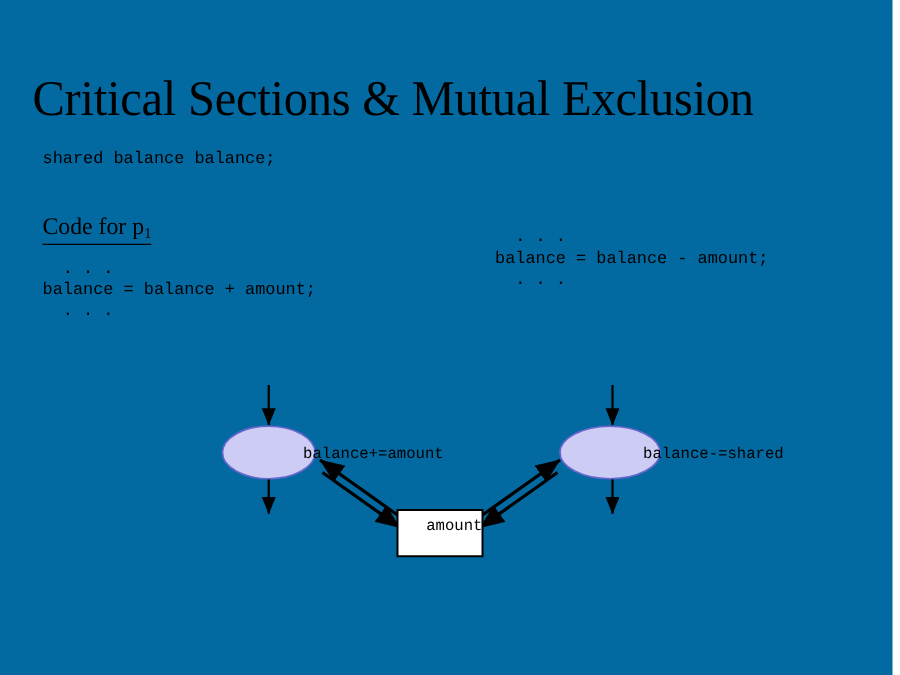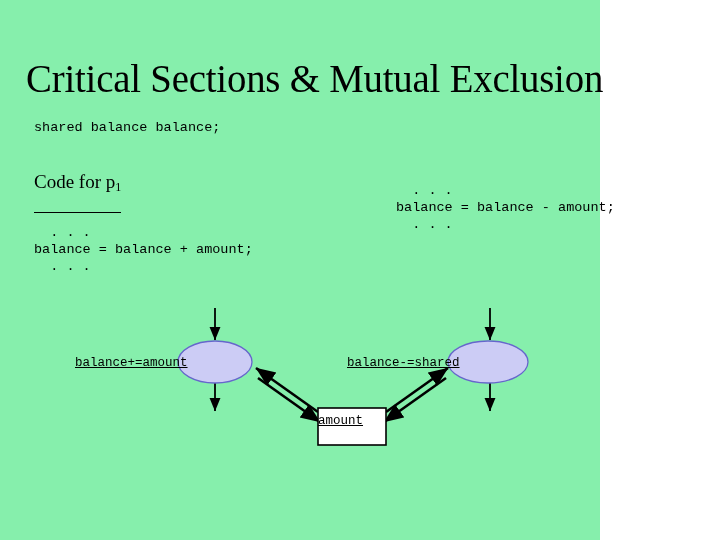--- a/index.html
+++ b/index.html
@@ -8,23 +8,23 @@
   }
   body {
     width: 720px;
     height: 540px;
     background: #ffffff;
     font-family: "Liberation Serif", serif;
     overflow: hidden;
   }
   #slide {
     position: relative;
-    width: 600px;
+    width: 714px;
     height: 540px;
-    background: #86efac;
+    background: #0369a1;
   }
 
   
   #slide-title {
     position: absolute;
     left: 26px;
     top: 56px;
     width: 680px;
     font-family: "Liberation Serif", serif;
     font-size: 40px;
@@ -56,21 +56,21 @@
   #code-column-p1 { left: 34px; }
   #code-column-p2 { left: 396px; }
 
   .code-heading {
     font-family: "Liberation Serif", serif;
     font-size: 19px;
     line-height: 22px;
     color: #000000;
     display: inline-block;
     border-bottom: 1.6px solid #000000;
-    padding-bottom: 17px;
+    padding-bottom: 1px;
     white-space: nowrap;
   }
   .code-heading sub {
     font-size: 0.64em;
     vertical-align: baseline;
     position: relative;
     top: 3px;
   }
 
   .code-body {
@@ -91,22 +91,21 @@
     height: 540px;
     pointer-events: none;
   }
   .node-label {
     position: absolute;
     font-family: "Liberation Mono", monospace;
     font-size: 12.5px;
     line-height: 14px;
     color: #000000;
     white-space: nowrap;
-    text-align: left;
-    text-decoration: underline;
+    text-align: right;
   }
   #label-op-p1 {
     left: 75px;
     top: 356px;
     width: 280px;
   }
   #label-op-p2 {
     left: 347px;
     top: 356px;
     width: 280px;

